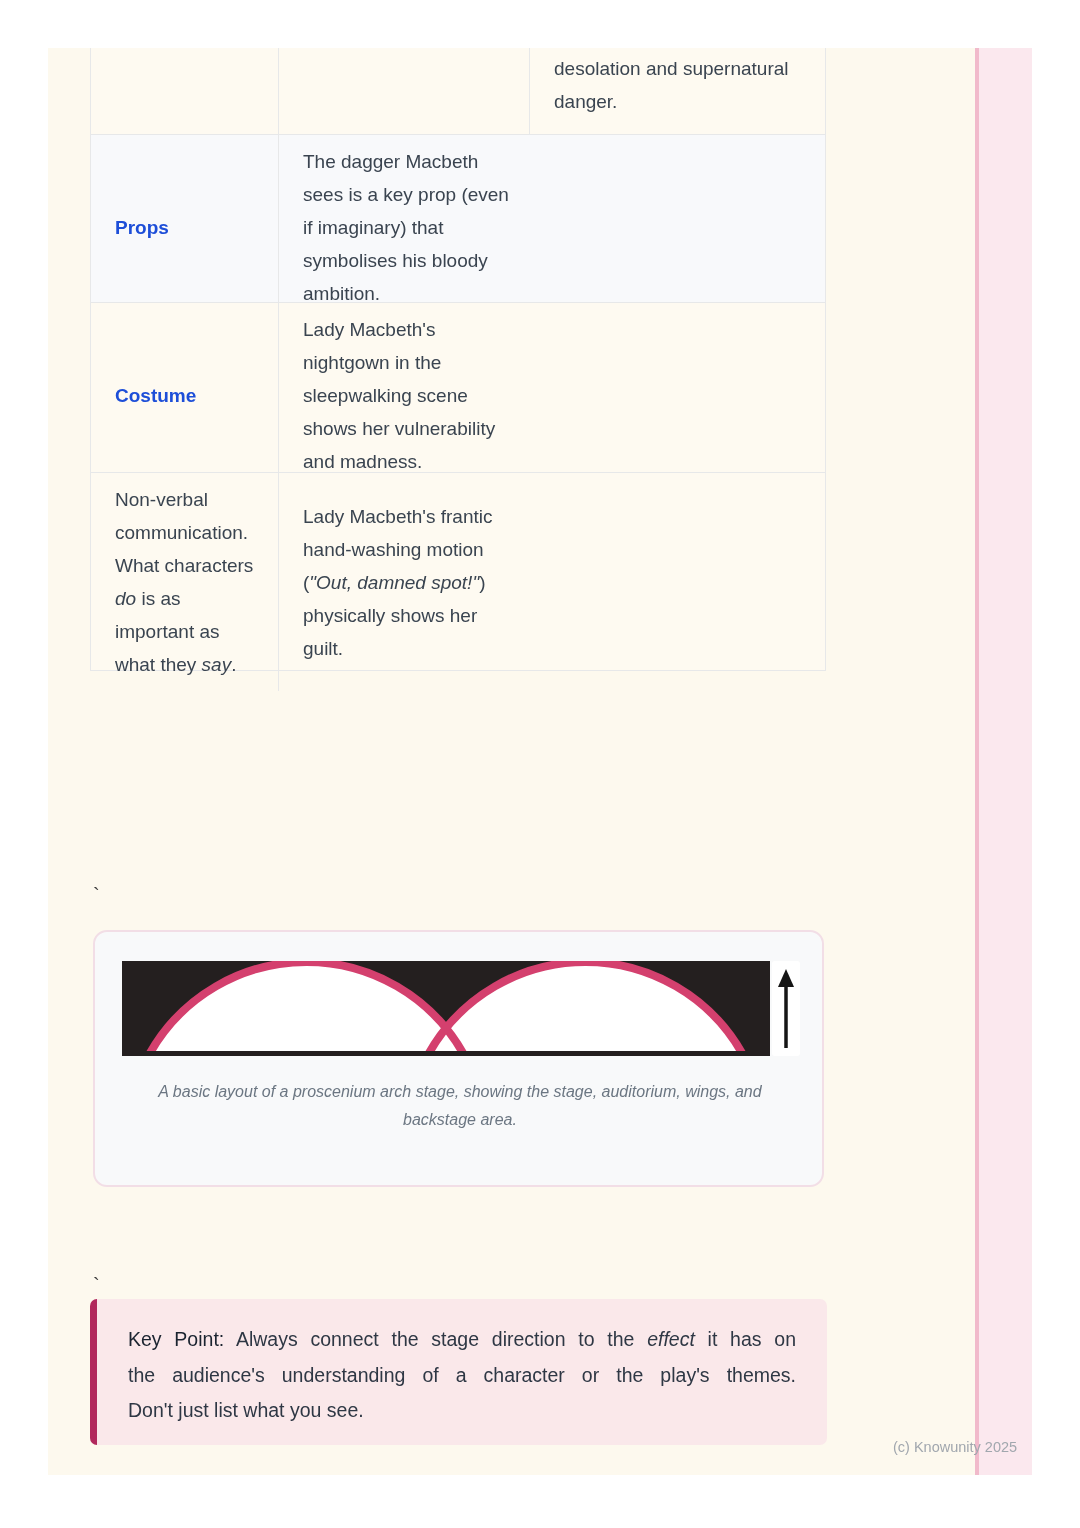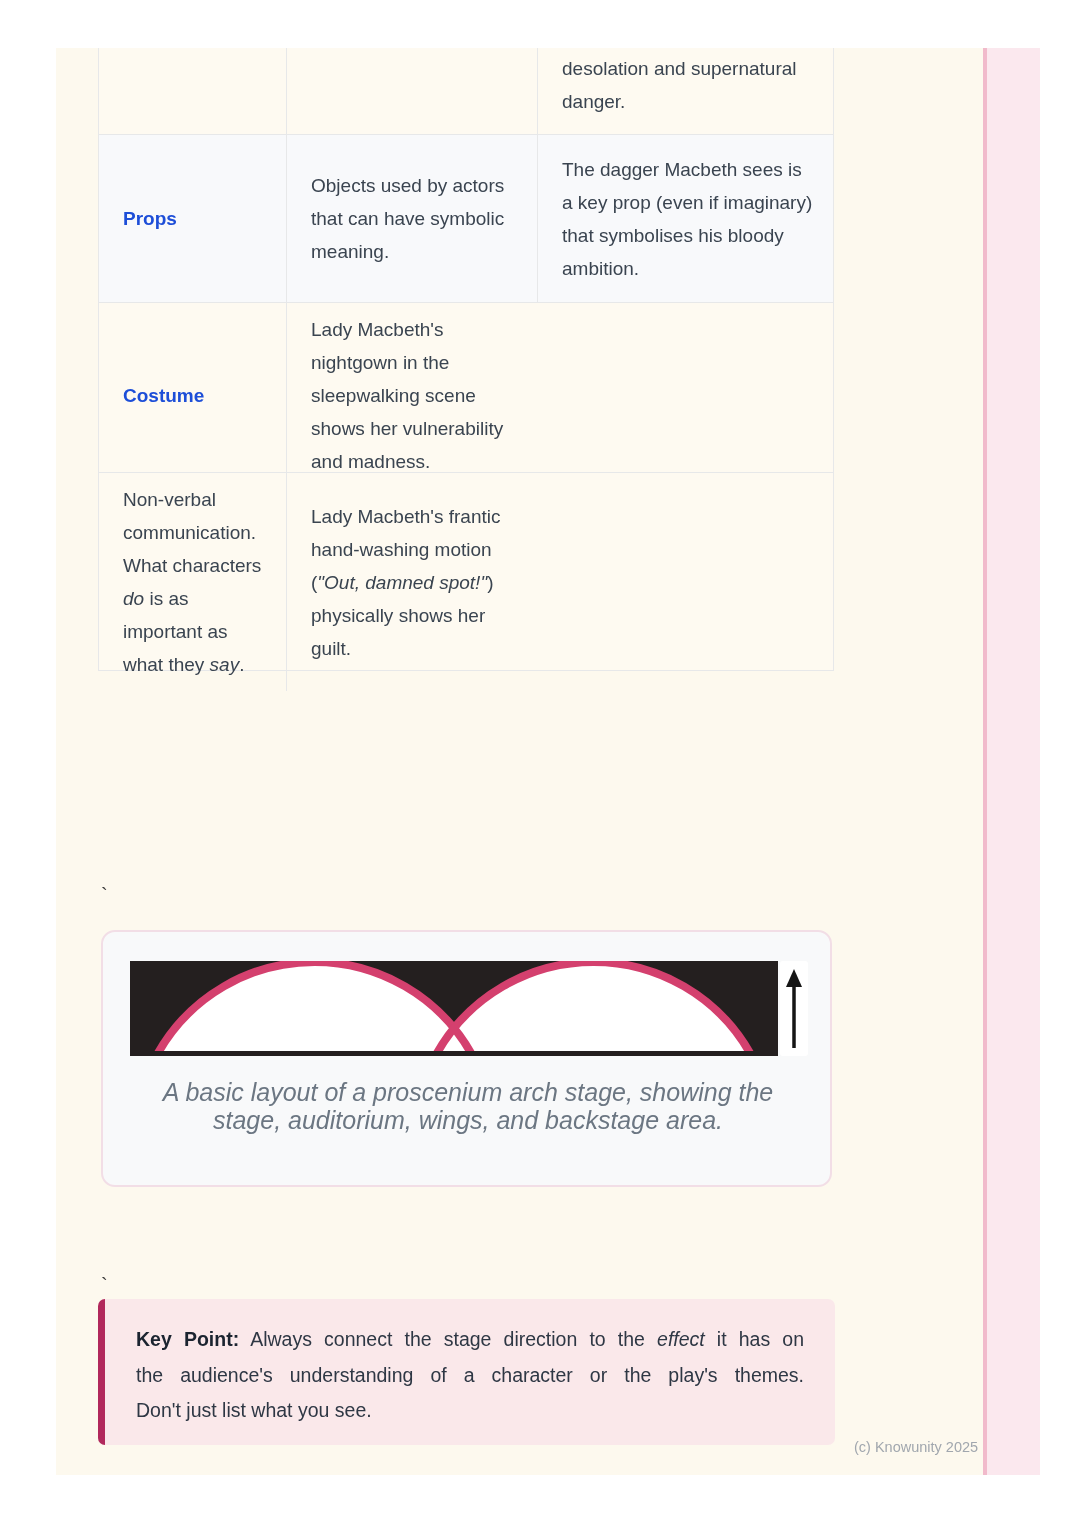--- a/index.html
+++ b/index.html
@@ -3,21 +3,20 @@
 <meta charset="utf-8">
 <style>
   html,body{margin:0;padding:0;background:#ffffff;}
   .canvas{
     position:relative;width:1080px;height:1528px;background:#ffffff;overflow:hidden;
     font-family:"Liberation Sans", sans-serif;
   }
   .page{
     position:absolute;left:48px;top:48px;width:984px;height:1427px;
     background:#fdf9ee;
-    margin-left:8px;
   }
   .side-stripe{
     position:absolute;top:0;right:0;bottom:0;width:53px;
     background:#fbe8ee;border-left:4px solid #f1bacb;z-index:1;
   }
   
   .doc-table{
     position:absolute;left:42px;top:0;width:736px;
     border-left:1px solid #e7e8e9;border-right:1px solid #e7e8e9;
     box-sizing:border-box;z-index:2;
@@ -51,36 +50,36 @@
   .tick-2{top:1228px;}
   
   .figure-card{
     position:absolute;left:45px;top:882px;width:731px;height:257px;
     box-sizing:border-box;background:#f8f9fa;border:2px solid #f2dee6;
     border-radius:14px;z-index:2;
   }
   .stage-wrap{position:absolute;left:27px;top:29px;width:678px;height:95px;}
   .fig-caption{
     position:absolute;left:35px;top:146px;width:660px;
-    text-align:center;font-style:italic;font-size:25px;line-height:28px;color:#6b7682;
+    text-align:center;font-style:italic;font-size:16px;line-height:28px;color:#6b7682;
   }
   
   .keypoint{
     position:absolute;left:42px;top:1251px;width:737px;height:146px;
     box-sizing:border-box;background:#fae8ea;
     border-left:7px solid #b1285c;border-radius:7px;
     padding:23px 31px 0 31px;z-index:2;
     font-size:19.5px;line-height:35.5px;color:#2e3744;
   }
   .kp-line{text-align:justify;text-align-last:justify;}
   .kp-line.last{text-align:right;text-align-last:left;}
-  .kp-label{font-weight:bold;color:#1b2430;}
+  .kp-label{font-weight:normal;color:#1b2430;}
   
   .copyright{
-    position:absolute;left:798px;top:1391px;z-index:3;
+    position:absolute;left:845px;top:1391px;z-index:3;
     font-size:14.5px;color:#a1a7ae;white-space:nowrap;
   }
 </style>
 </head>
 <body>
 
 <div class="canvas">
   <div class="page">
 
     <div class="side-stripe"></div>
@@ -91,23 +90,20 @@
         <div class="t-cell term"></div>
         <div class="t-cell"></div>
         <div class="t-cell">
             <span>desolation and supernatural danger.</span>
           </div>
       </div>
 
       <div class="t-row row-2 gray">
         <div class="t-cell term">
             <span>Props</span>
-          </div>
-        <div class="t-cell">
-            <span>Objects used by actors that can have symbolic meaning.</span>
           </div>
         <div class="t-cell">
             <span>The dagger Macbeth sees is a key prop (even if imaginary) that symbolises his bloody ambition.</span>
           </div>
       </div>
 
       <div class="t-row row-3 cream">
         <div class="t-cell term">
             <span>Costume</span>
           </div>

